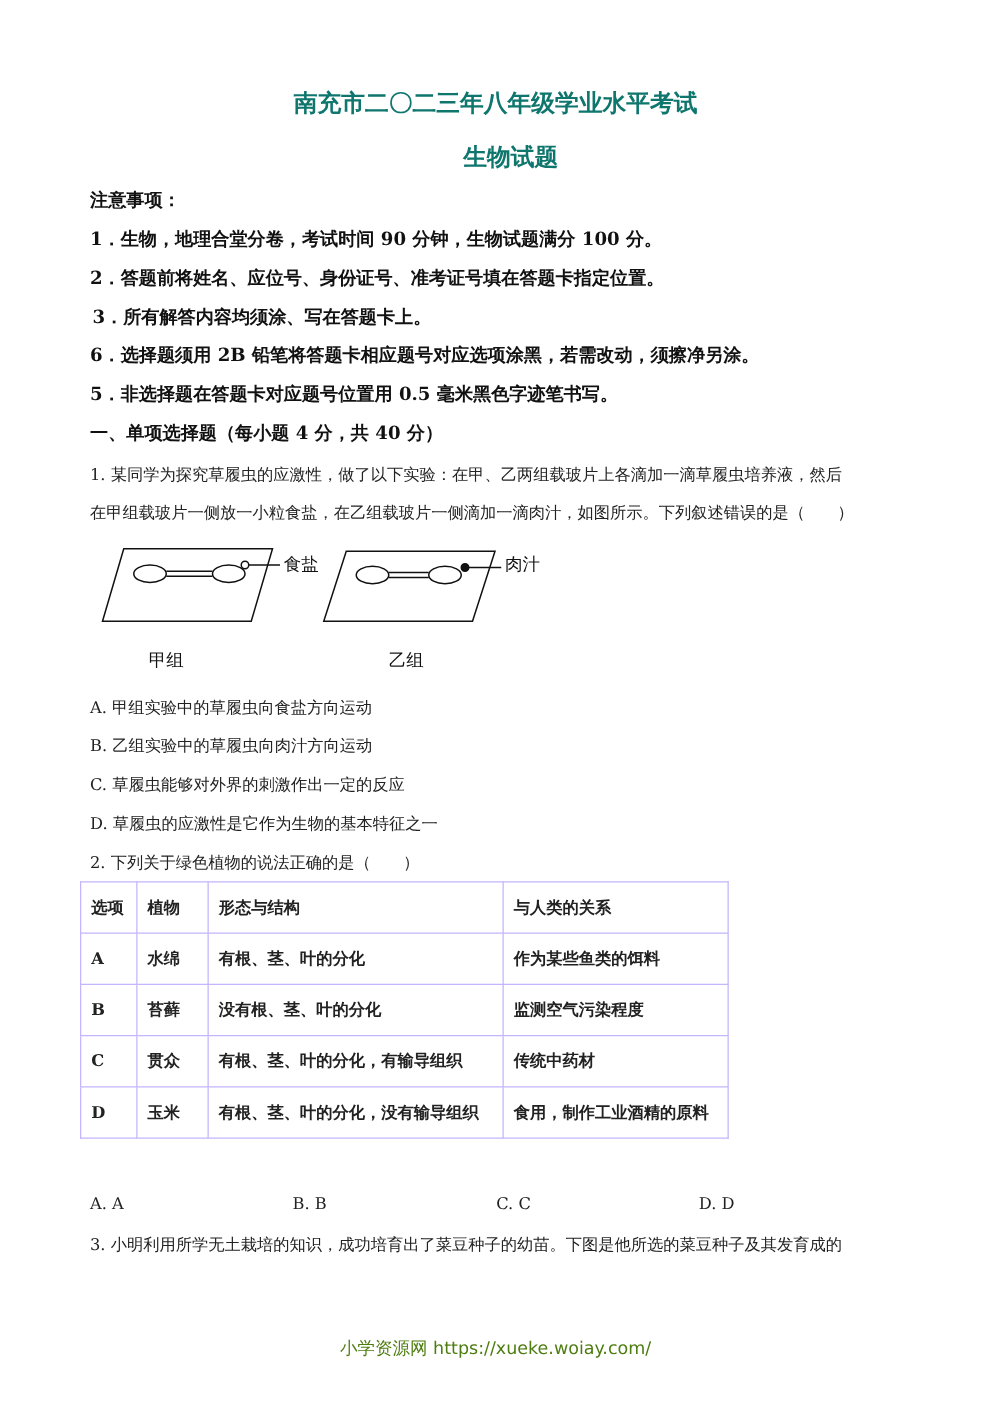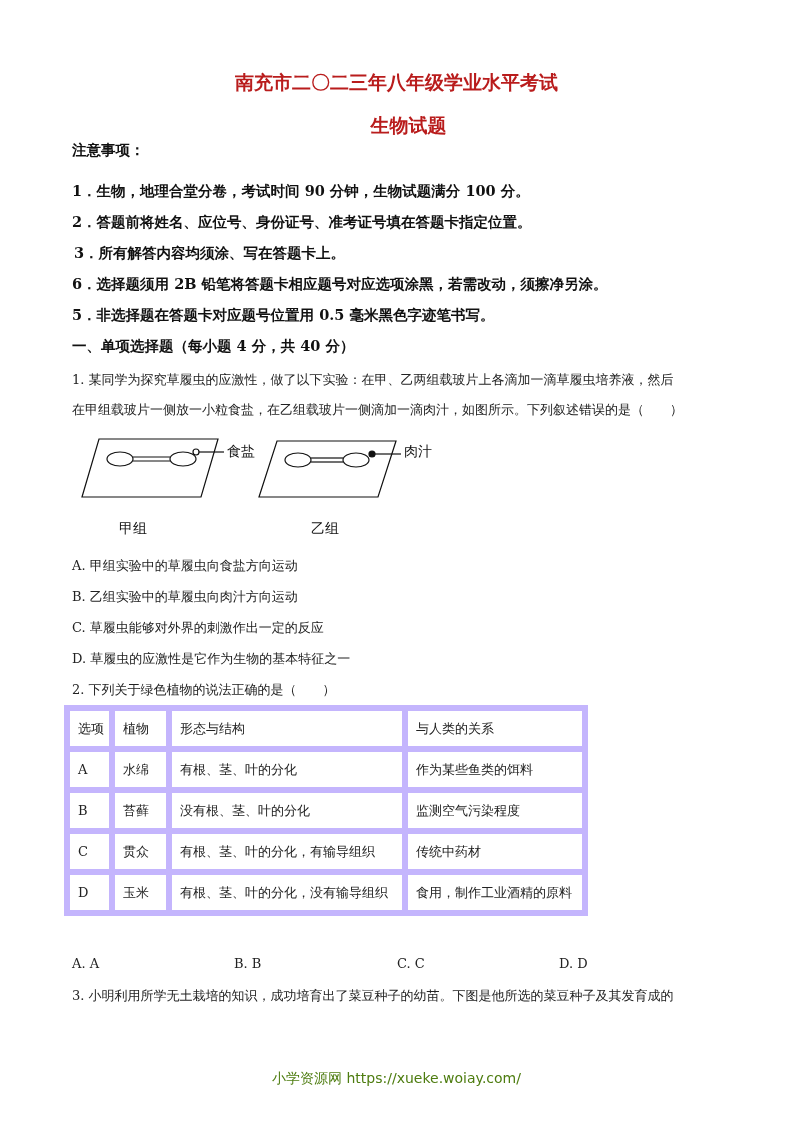--- a/index.html
+++ b/index.html
@@ -1,32 +1,32 @@
 <!DOCTYPE html>
 <html><head>
 <meta charset="utf-8">
 <style>
   html, body { margin:0; padding:0; background:#ffffff; }
   body { width:793px; height:1122px; position:relative; overflow:hidden; color:#111; font-family:"DejaVu Serif","Liberation Serif",serif; }
   .abs { position:absolute; white-space:nowrap; }
-  .title { left:0; width:793px; text-align:center; font-family:"DejaVu Sans","Liberation Sans",sans-serif; font-weight:bold; font-size:19px; color:#b91c1c; }
+  .title { left:0; width:793px; text-align:center; font-family:"DejaVu Sans","Liberation Sans",sans-serif; font-weight:bold; font-size:19px; color:#0f766e; }
   .bold { font-weight:bold; font-size:14.5px; font-family:"DejaVu Serif","Liberation Serif",serif; }
   .q { font-size:13px; color:#222; }
   table.t { position:absolute; left:64px; top:705px; border-collapse:collapse; font-size:13px; color:#222; }
-  table.t td { border:6px solid #c4b5fd; height:41px; padding:0 0 0 8px; box-sizing:border-box; vertical-align:middle; white-space:nowrap; }
+  table.t td { border:1px solid #c4b5fd; height:41px; padding:0 0 0 8px; box-sizing:border-box; vertical-align:middle; white-space:nowrap;font-weight:bold; }
   .sans { font-family:"DejaVu Sans","Liberation Sans",sans-serif; }
   .footer { left:0; width:793px; text-align:center; top:1070px; font-size:14px; color:#4d7c0f; font-family:"DejaVu Sans","Liberation Sans",sans-serif; }
 </style>
 </head>
 <body>
 
 <div class="abs title" style="top:70px;">南充市二〇二三年八年级学业水平考试</div>
 <div class="abs title" style="top:113px;margin-left:12px;">生物试题</div>
 
-<div class="abs bold" style="left:72px; top:141px;">注意事项：</div>
+<div class="abs bold" style="left:72px; top:151px;">注意事项：</div>
 <div class="abs bold" style="left:72px; top:182px;">1．生物，地理合堂分卷，考试时间 90 分钟，生物试题满分 100 分。</div>
 <div class="abs bold" style="left:72px; top:213px;">2．答题前将姓名、应位号、身份证号、准考证号填在答题卡指定位置。</div>
 <div class="abs bold" style="left:56px; top:244px;margin-left:18px;">3．所有解答内容均须涂、写在答题卡上。</div>
 <div class="abs bold" style="left:72px; top:275px;">6．选择题须用 2B 铅笔将答题卡相应题号对应选项涂黑，若需改动，须擦净另涂。</div>
 <div class="abs bold" style="left:72px; top:306px;">5．非选择题在答题卡对应题号位置用 0.5 毫米黑色字迹笔书写。</div>
 <div class="abs bold" style="left:72px; top:337px;">一、单项选择题（每小题 4 分，共 40 分）</div>
 
 <div class="abs q" style="left:72px; top:371px;">1. 某同学为探究草履虫的应激性，做了以下实验：在甲、乙两组载玻片上各滴加一滴草履虫培养液，然后</div>
 <div class="abs q" style="left:72px; top:401px;">在甲组载玻片一侧放一小粒食盐，在乙组载玻片一侧滴加一滴肉汁，如图所示。下列叙述错误的是（　　）</div>
 

